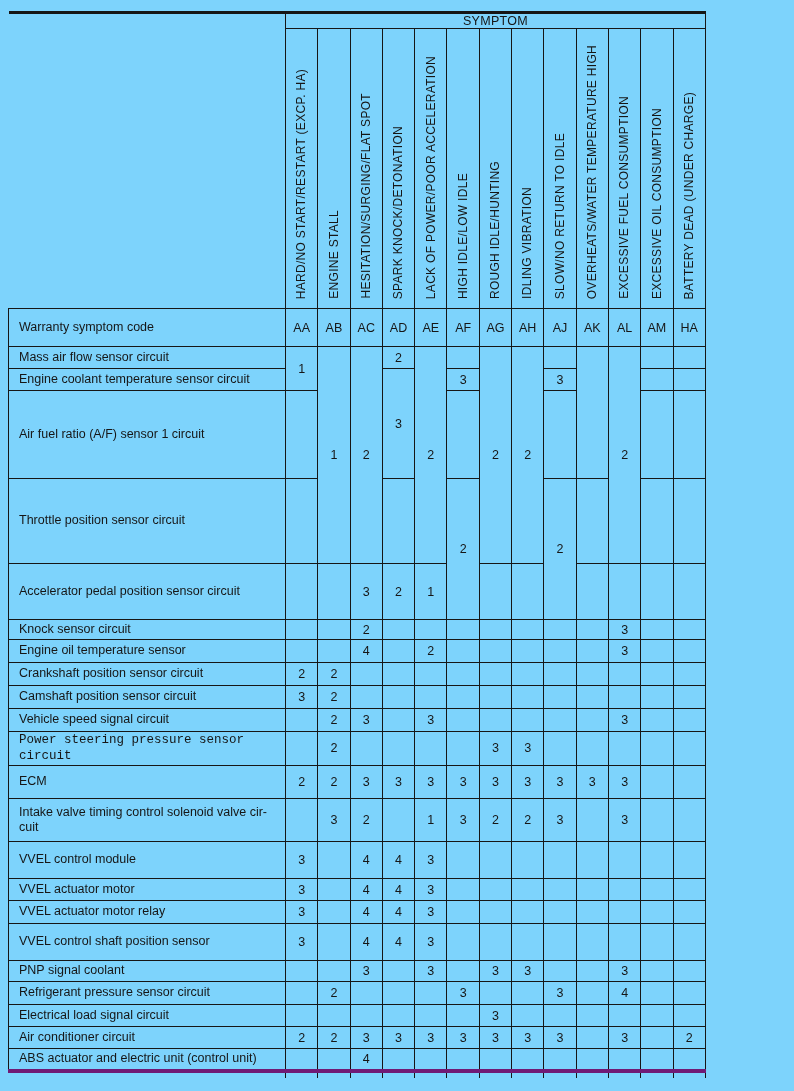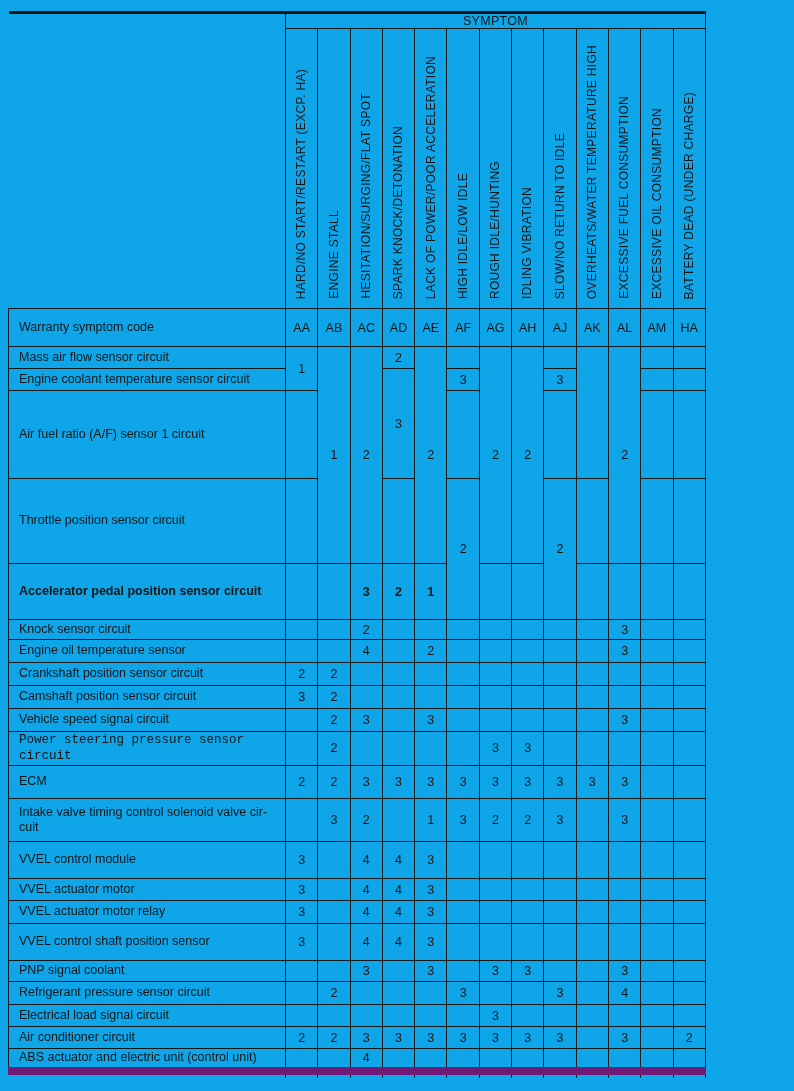--- a/index.html
+++ b/index.html
@@ -1,17 +1,17 @@
 <!DOCTYPE html>
 <html><head>
 <meta charset="utf-8">
 <style>
   html,body{margin:0;padding:0;background:#fff;}
   .page{
-    position:relative;width:794px;height:1091px;background:#0ea5e9;
+    position:relative;width:794px;height:1091px;background:#7dd3fc;
     font-family:"Liberation Sans","DejaVu Sans",sans-serif;color:#161616;
     overflow:hidden;
   }
   table.symptom-table{
     position:absolute;left:8px;top:11px;width:697px;
     border-collapse:collapse;table-layout:fixed;
   }
   td{
     border:1px solid #161616;padding:0;
     font-size:12.5px;color:#161616;overflow:hidden;
@@ -25,21 +25,21 @@
   .vtext{
     writing-mode:vertical-rl;transform:rotate(180deg);
     display:inline-block;line-height:1.05;white-space:nowrap;
     font-size:12px;letter-spacing:.3px;
   }
   td.rowlabel{
     text-align:left;vertical-align:middle;
     padding:1px 4px 1px 10px;white-space:pre-line;line-height:1.25;
   }
   td.val{text-align:center;vertical-align:middle;}
-  tr.bottom-row td{border-bottom:8px solid #701a75;}
+  tr.bottom-row td{border-bottom:4px solid #701a75;}
   td.stub{border-bottom:none;}
   td.stub-label{border:none;}
 </style>
 </head>
 <body>
 
 <div class="page">
   <table class="symptom-table">
     <colgroup id="cols">
         <col style="width: 277px;">
@@ -128,21 +128,21 @@
         <tr style="height: 85px;">
           <td class="rowlabel">Throttle position sensor circuit</td>
           <td class="val"></td>
           <td class="val"></td>
           <td class="val" rowspan="2">2</td>
           <td class="val" rowspan="2">2</td>
           <td class="val"></td>
           <td class="val"></td>
           <td class="val"></td>
         </tr>
-        <tr style="height: 56px; font-weight: bold;">
+        <tr style="height: 56px;">
           <td class="rowlabel">Accelerator pedal position sensor circuit</td>
           <td class="val"></td>
           <td class="val"></td>
           <td class="val">3</td>
           <td class="val">2</td>
           <td class="val">1</td>
           <td class="val"></td>
           <td class="val"></td>
           <td class="val"></td>
           <td class="val"></td>

